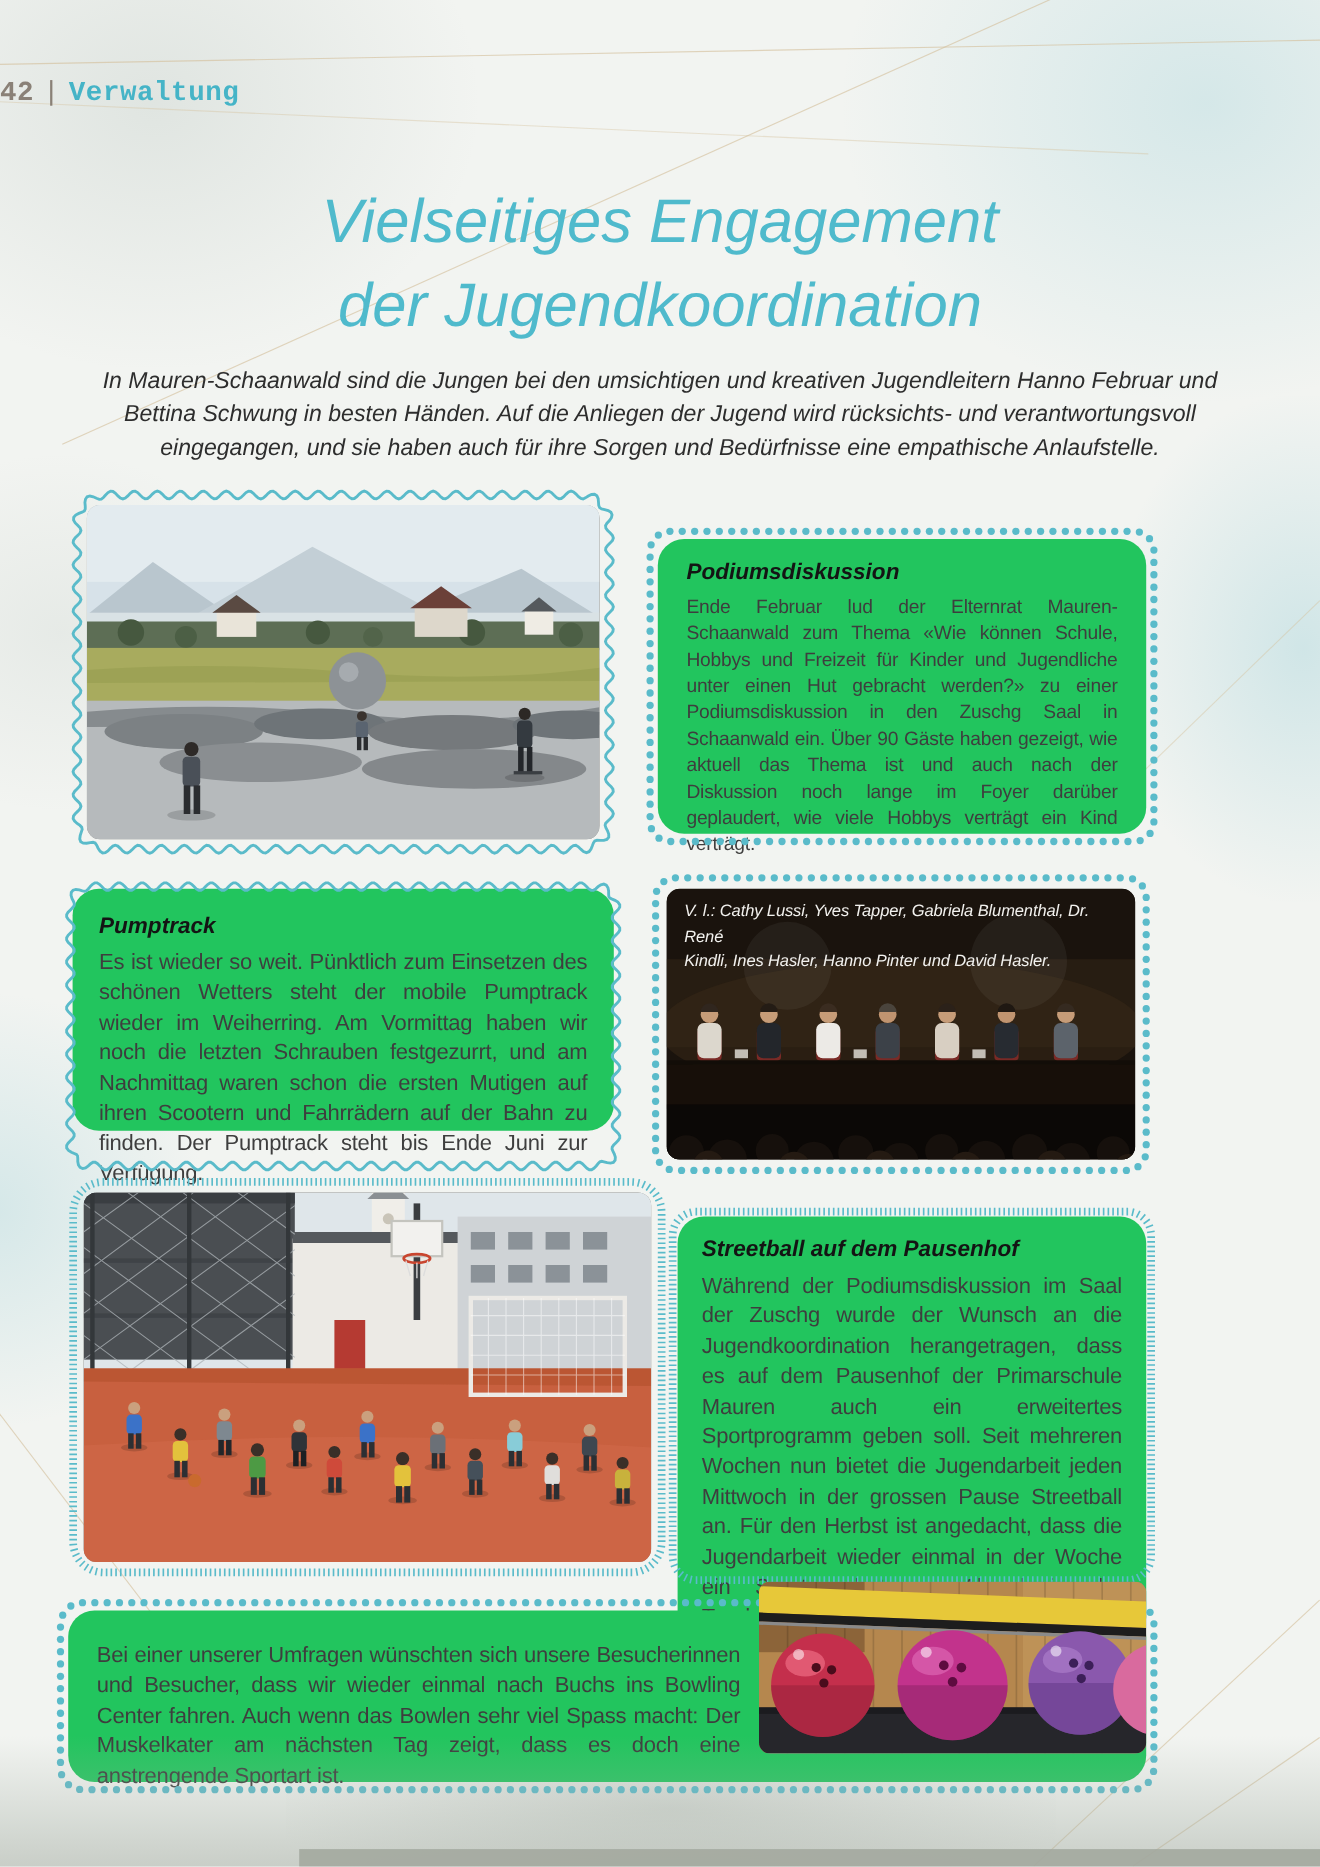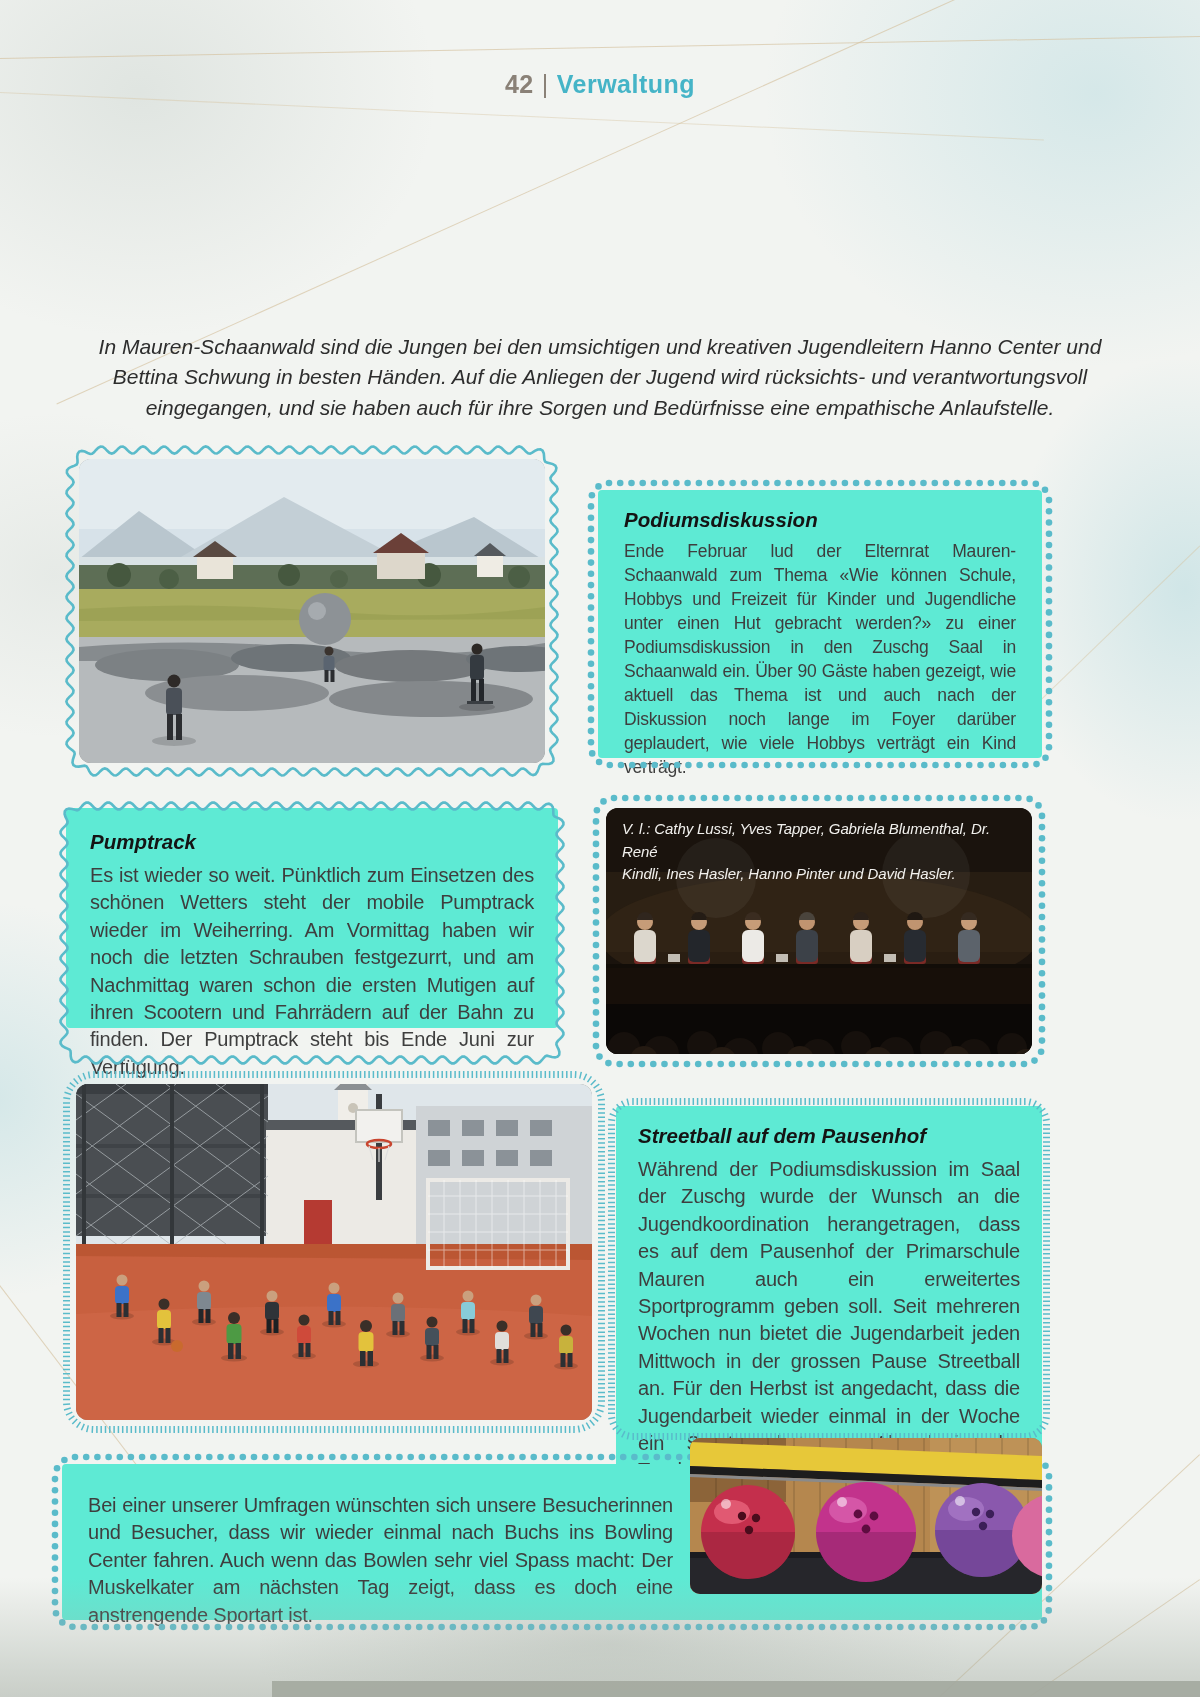--- a/index.html
+++ b/index.html
@@ -1,28 +1,28 @@
 <!DOCTYPE html>
 <html><head>
 <meta charset="utf-8">
 <style>
   html,body{margin:0;padding:0;background:#e8e8e6;}
   .page{position:relative;width:1200px;height:1697px;margin:0 auto;overflow:hidden;
         background:#f2f4f1;font-family:"Liberation Sans",sans-serif;}
   .wash{position:absolute;pointer-events:none;}
   .tanline{position:absolute;height:1.4px;background:#d4c09c;opacity:.65;transform-origin:0 0;pointer-events:none;}
-  .pagehead{position:absolute;top:70px;left:0;right:0;text-align:center;
-            font-size:25px;font-weight:bold;color:#8a8177;letter-spacing:.5px;}
+  .pagehead{position:absolute;top:70px;left:0;right:0;
+            font-size:25px;font-weight:bold;color:#8a8177;letter-spacing:.5px;font-family:Liberation Mono, monospace;}
   .pagehead .sep{color:#8a8177;padding:0 8px;font-weight:normal;}
   .pagehead .sect{color:#45b4c7;}
   .bigtitle{position:absolute;top:163px;left:0;right:0;text-align:center;
             font-style:italic;font-weight:normal;color:#4fbacc;font-size:56px;line-height:1.36;}
   .intro{position:absolute;top:332px;left:80px;width:1040px;text-align:center;
          font-style:italic;color:#2d2d2d;font-size:21px;line-height:1.45;white-space:pre-line;}
-  .tealbox{position:absolute;background:#5eead4;border-radius:4px;}
+  .tealbox{position:absolute;background:#22c55e;border-radius:24px;}
   .boxpad{position:relative;}
   .boxhead{margin:0 0 8px 0;font-style:italic;font-weight:bold;font-size:20.5px;color:#141414;}
   .boxbody{margin:0;font-size:20px;line-height:1.37;color:#3e3e3e;text-align:justify;letter-spacing:-0.2px;}
   .photowrap{position:absolute;}
   .photo{position:absolute;border-radius:12px;overflow:hidden;background:#888;}
   .photo svg{display:block;width:100%;height:100%;}
   .caption{position:absolute;top:10px;left:16px;right:12px;color:#f2f1ee;
            font-style:italic;font-size:15px;line-height:1.5;white-space:pre-line;letter-spacing:-0.1px;}
   .bordersvg{position:absolute;pointer-events:none;overflow:visible;}
   .botband{position:absolute;left:0;top:1578px;width:1200px;height:119px;pointer-events:none;
@@ -46,22 +46,26 @@
   <div class="tanline" style="left:955px;top:0;width:985px;transform:rotate(155.76deg);"></div>
   <div class="tanline" style="left:0;top:1285px;width:421px;transform:rotate(52.7deg);"></div>
   <div class="tanline" style="left:1200px;top:1455px;width:355px;transform:rotate(137.05deg);"></div>
   <div class="tanline" style="left:1200px;top:1580px;width:206px;transform:rotate(145.45deg);"></div>
   <div class="tanline" style="left:1040px;top:700px;width:222px;transform:rotate(-44.07deg);opacity:.45;"></div>
 
   <div class="pagehead">
     <span>42</span><span class="sep">|</span><span class="sect">Verwaltung</span>
   </div>
 
-
-  <div class="intro">In Mauren-Schaanwald sind die Jungen bei den umsichtigen und kreativen Jugendleitern Hanno Center und
+  <div class="bigtitle">
+    <div>Vielseitiges Engagement</div>
+    <div>der Jugendkoordination</div>
+  </div>
+
+  <div class="intro">In Mauren-Schaanwald sind die Jungen bei den umsichtigen und kreativen Jugendleitern Hanno Februar und
 Bettina Schwung in besten Händen. Auf die Anliegen der Jugend wird rücksichts- und verantwortungsvoll
 eingegangen, und sie haben auch für ihre Sorgen und Bedürfnisse eine empathische Anlaufstelle.</div>
 
   <div class="photowrap" style="left:66px;top:446px;width:492px;height:330px;">
     <div class="photo" style="inset:13px;">
       <svg viewBox="0 0 466 304" preserveAspectRatio="none" aria-hidden="true">
         <rect x="0" y="0" width="466" height="140" fill="#d7e2e9"></rect>
         <rect x="0" y="0" width="466" height="70" fill="#e3ebef"></rect>
         <path d="M0,100 L60,52 L130,100 Z" fill="#b9c6ce"></path>
         <path d="M95,102 L205,38 L325,102 Z" fill="#c3cfd6"></path>

